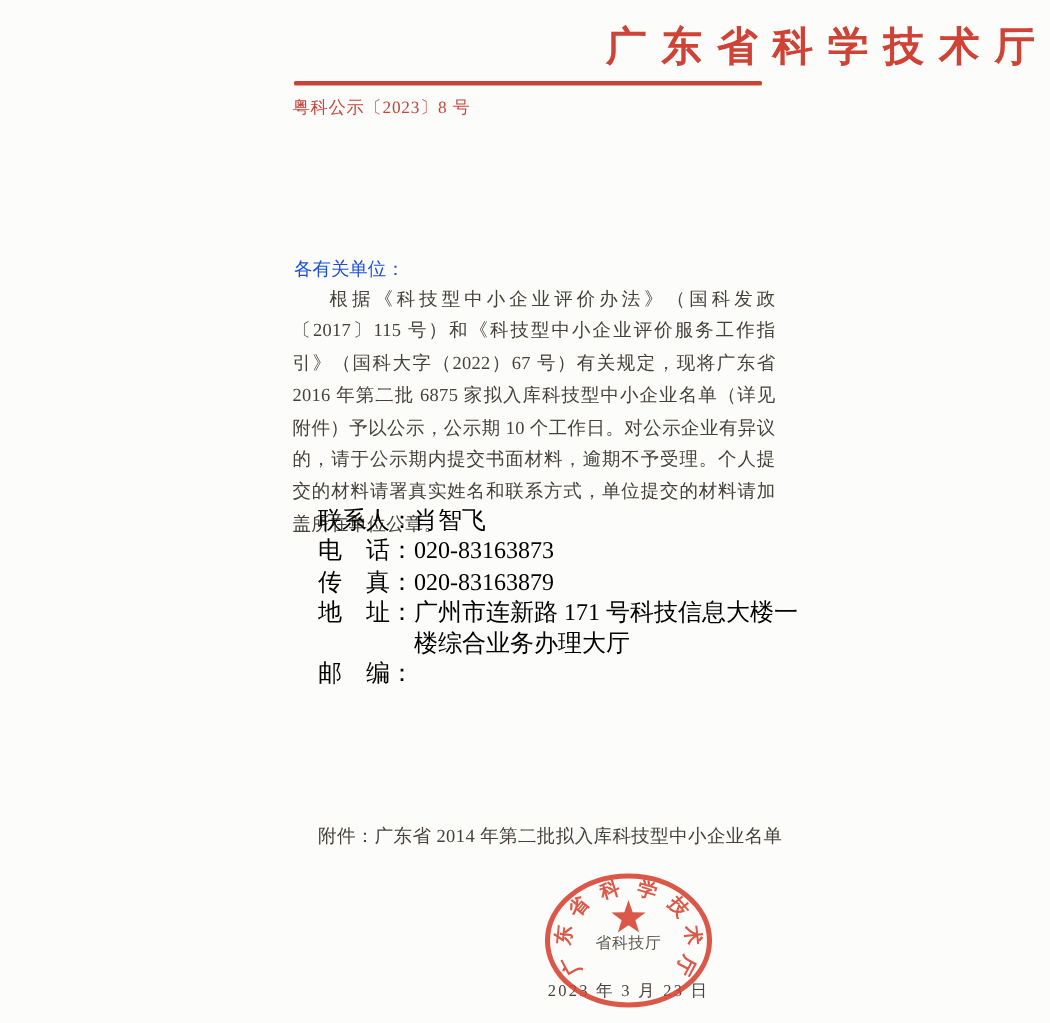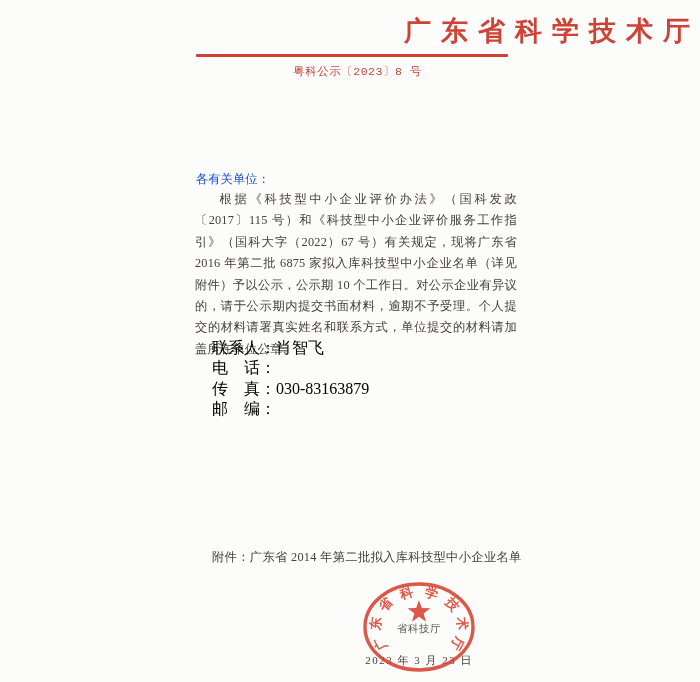--- a/index.html
+++ b/index.html
@@ -14,21 +14,21 @@
     text-align:right; font-size:27px; font-weight:bold;
     color:#ce4335; letter-spacing:10px; text-indent:10px;
     white-space:nowrap;
   }
   .red-rule {
     position:absolute; top:54px; left:196px; width:312px; height:3px;
     background:#cc4336; border-radius:1px;
   }
   .doc-number {
     position:absolute; top:64px; left:195px; width:325px;
-    text-align:center; font-size:11.5px; color:#c4453b; letter-spacing:0.5px;font-family:Liberation Mono, monospace;
+    text-align:left; font-size:11.5px; color:#c4453b; letter-spacing:0.5px;
   }
   .doc-title {
     position:absolute; top:98px; left:95px; width:510px;
     text-align:center; font-weight:bold; font-size:14.5px;
     line-height:29px; color:#2d2a26; letter-spacing:0.5px;
   }
   .salutation {
     position:absolute; top:171px; left:196px;
     font-size:12.3px; color:#1d4ed8;
   }
@@ -89,24 +89,29 @@
 
   <p class="body-para">根据《科技型中小企业评价办法》（国科发政〔2017〕115 号）和《科技型中小企业评价服务工作指引》（国科大字（2022）67 号）有关规定，现将广东省 2016 年第二批 6875 家拟入库科技型中小企业名单（详见附件）予以公示，公示期 10 个工作日。对公示企业有异议的，请于公示期内提交书面材料，逾期不予受理。个人提交的材料请署真实姓名和联系方式，单位提交的材料请加盖所在单位公章。</p>
 
   <div class="contacts">
     <div class="contact-row">
       <span class="c-label">联系人：</span>
       <span class="c-value">肖智飞</span>
     </div>
     <div class="contact-row">
       <span class="c-label">电　话：</span>
+      <span class="c-value">020-83163873</span>
     </div>
     <div class="contact-row">
       <span class="c-label">传　真：</span>
-      <span class="c-value">030-83163879</span>
+      <span class="c-value">020-83163879</span>
+    </div>
+    <div class="contact-row">
+      <span class="c-label">地　址：</span>
+      <span class="c-value">广州市连新路 171 号科技信息大楼一楼综合业务办理大厅</span>
     </div>
     <div class="contact-row">
       <span class="c-label">邮　编：</span>
     </div>
   </div>
 
   <div class="attachment">附件：广东省 2014 年第二批拟入库科技型中小企业名单</div>
 
   <div class="sign-date">2023 年 3 月 23 日</div>
 

